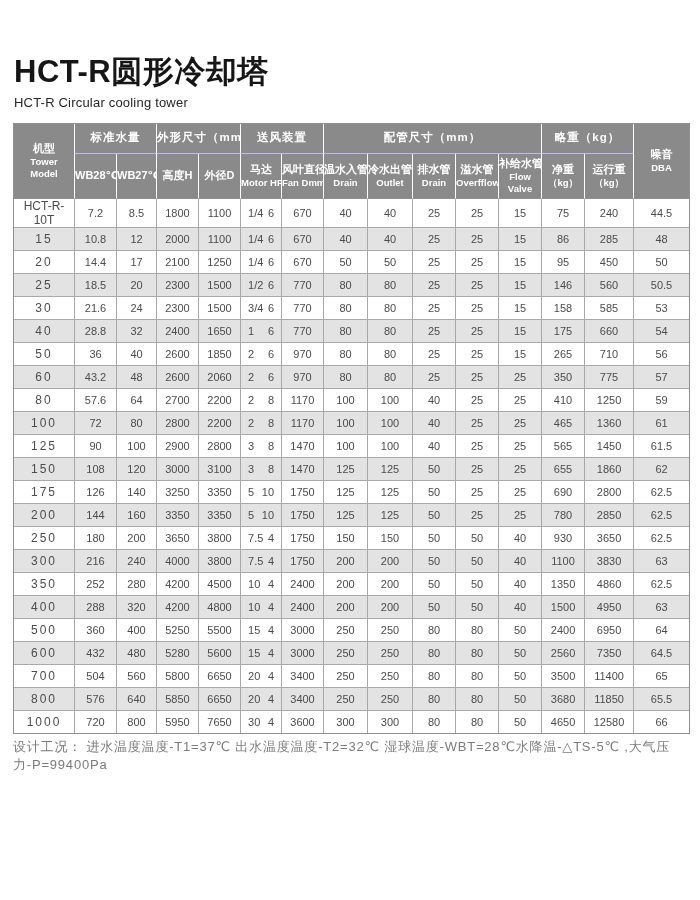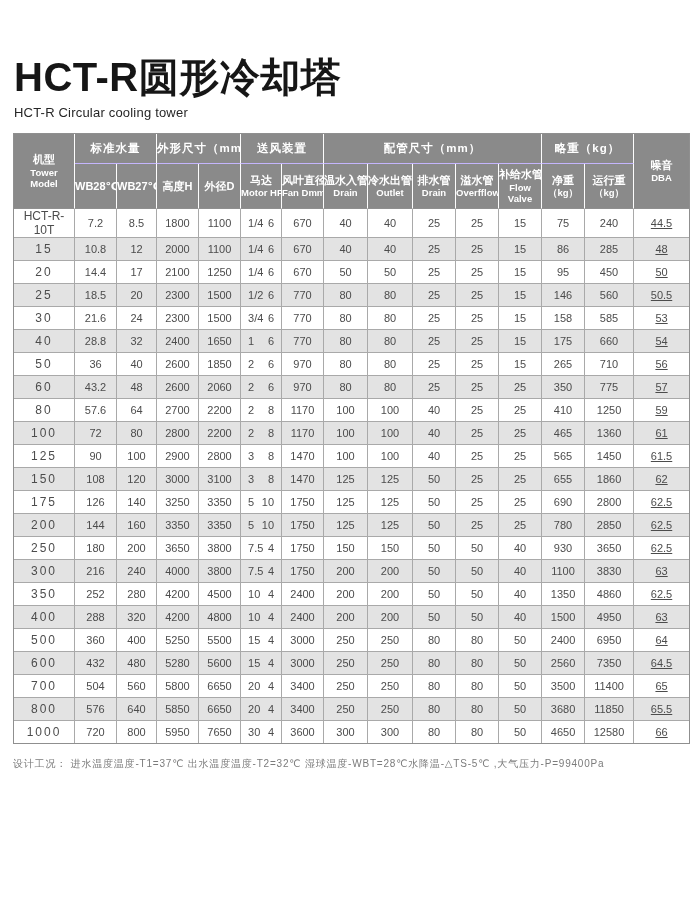--- a/index.html
+++ b/index.html
@@ -6,21 +6,21 @@
   body {
     width: 700px; height: 900px;
     background: #ffffff;
     font-family: "Liberation Sans", "DejaVu Sans", sans-serif;
     overflow: hidden;
   }
   .page { padding: 0 13px; }
 
   .title {
     margin: 54px 1px 0 1px;
-    font-size: 40px;
+    font-size: 31px;
     font-weight: bold;
     color: #161616;
     line-height: 1.15;
     letter-spacing: 0.5px;
   }
   .subtitle {
     margin: 5px 1px 0 1px;
     font-size: 13px;
     color: #262626;
     letter-spacing: 0.2px;
@@ -64,30 +64,30 @@
   .then { font-size: 9.5px; line-height: 1.25; white-space: pre; font-weight: bold; }
 
   tbody td {
     height: 22px;
     font-size: 11px;
     color: var(--body-text, #4c4c4c);
     border-right: 1px solid var(--body-border, #a9a9a9);
     border-bottom: 1px solid var(--body-border, #a9a9a9);
     background: #ffffff;
   }
-  tbody td.last { border-right: none; text-decoration: underline; }
+  tbody td.last { border-right: none; }
   tbody tr:last-child td { border-bottom: none; }
   tbody tr:nth-child(even) td { background: var(--row-alt, #e3e3e3); }
   td.model { font-size: 12px; }
   td.sp { letter-spacing: 2px; }
   .motor-flex { display: flex; justify-content: space-between; padding: 0 7px; }
 
   .footer-note {
-    margin-top: 13px;
-    font-size: 10px;
+    margin-top: 4px;
+    font-size: 13px;
     color: #7b7b7b;
     letter-spacing: 0.8px;
   }
 </style>
 </head>
 <body>
 
 <div class="page">
   <div class="title">HCT-R圆形冷却塔</div>
   <div class="subtitle">HCT-R Circular cooling tower</div>

